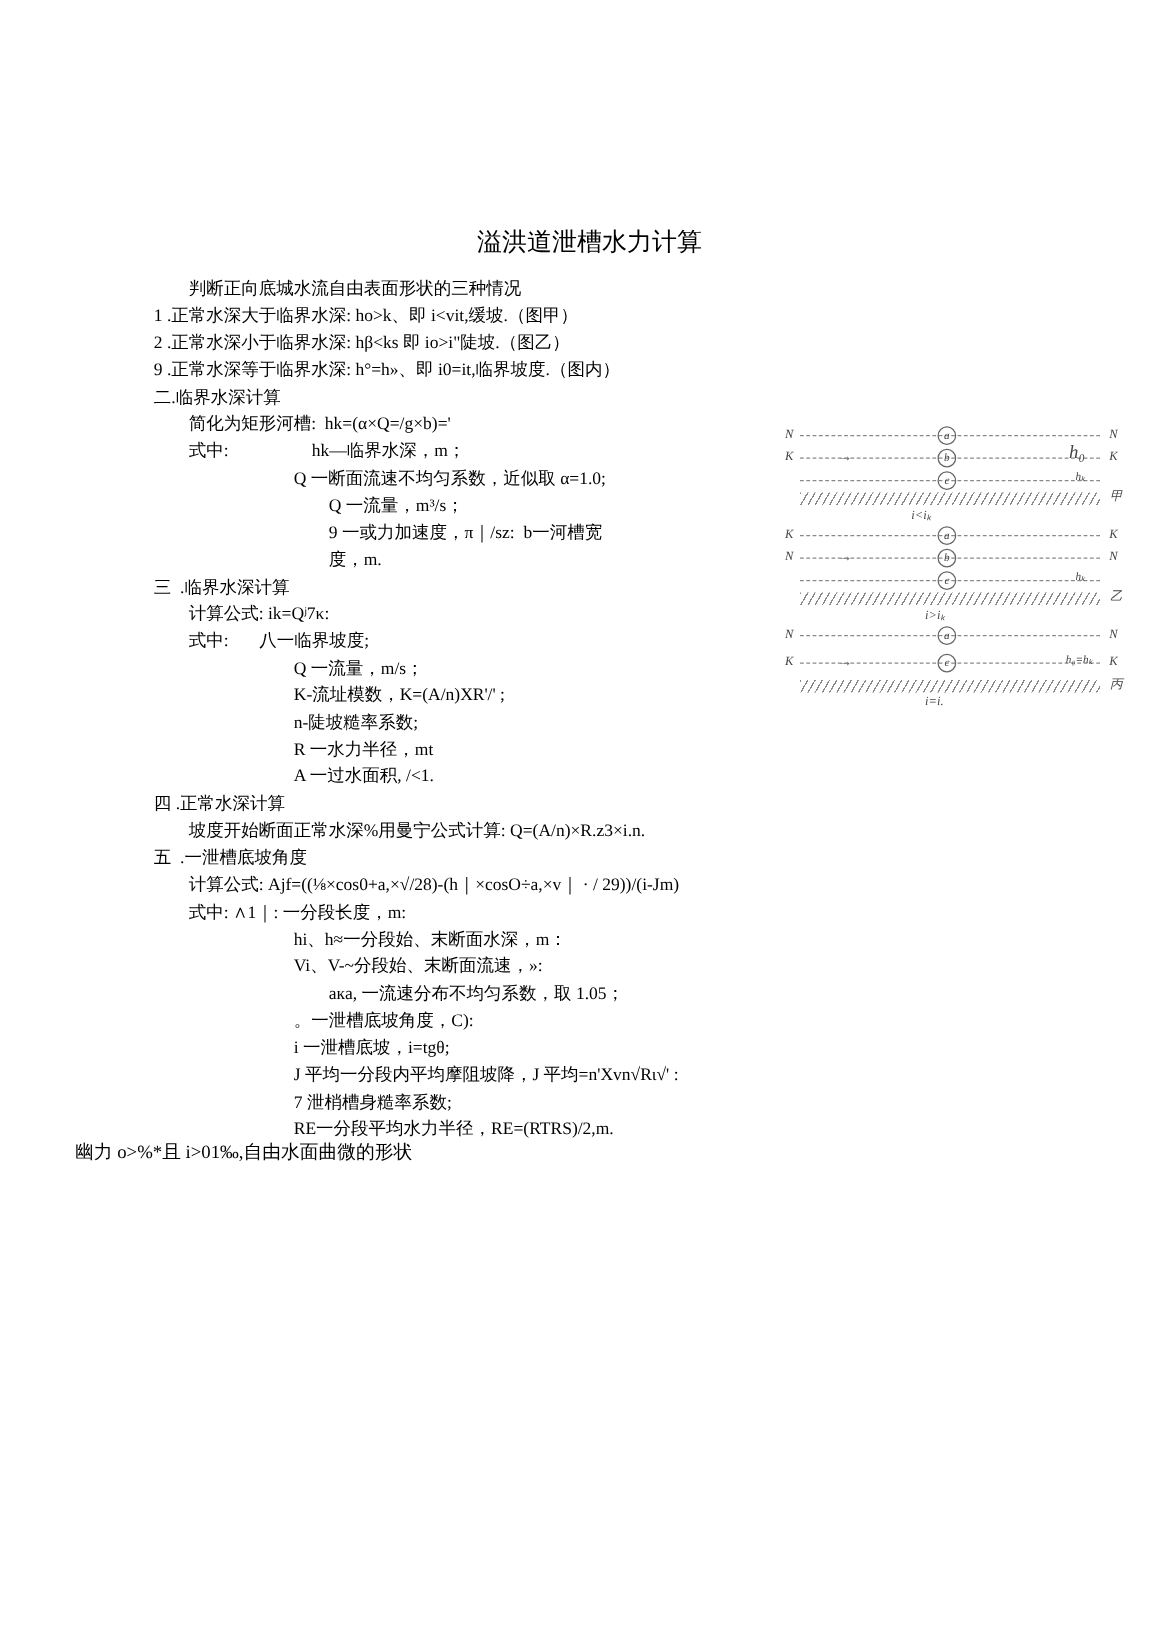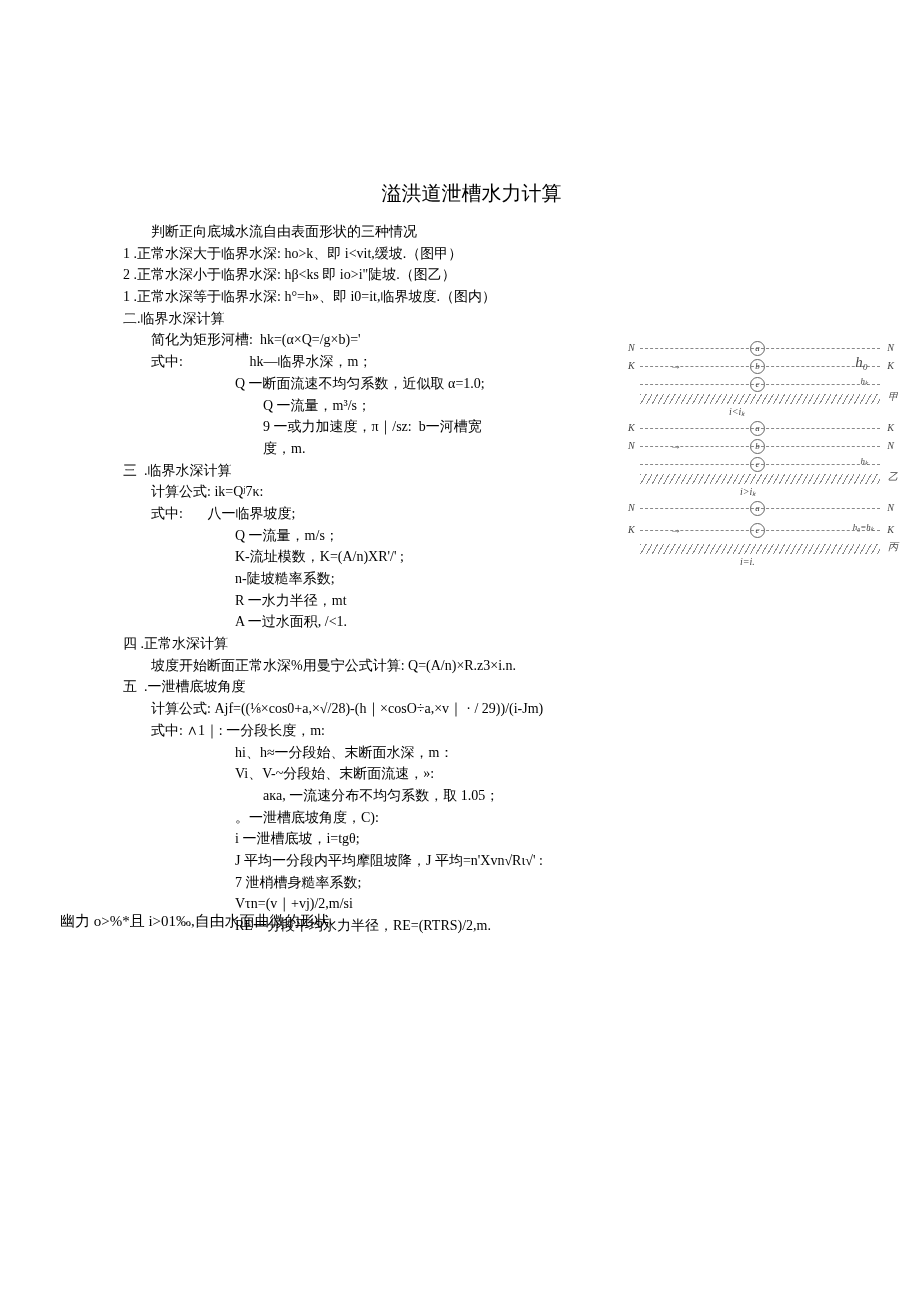--- a/index.html
+++ b/index.html
@@ -83,21 +83,21 @@
 </style>
 </head>
 <body>
 
 <div class="page">
   <div class="title">溢洪道泄槽水力计算</div>
 
   <div class="line indent1">判断正向底城水流自由表面形状的三种情况</div>
   <div class="line">1 .正常水深大于临界水深: ho&gt;k、即 i&lt;vit,缓坡.（图甲）</div>
   <div class="line">2 .正常水深小于临界水深: hβ&lt;ks 即 io&gt;i"陡坡.（图乙）</div>
-  <div class="line">1 .正常水深等于临界水深: h°=h»、即 i0=it,临界坡度.（图内）</div>
+  <div class="line">9 .正常水深等于临界水深: h°=h»、即 i0=it,临界坡度.（图内）</div>
   <div class="line">二.临界水深计算</div>
   <div class="line indent1">简化为矩形河槽:  hk=(α×Q=/g×b)='</div>
   <div class="line indent1">式中:                   hk—临界水深，m；</div>
   <div class="line indent3">Q 一断面流速不均匀系数，近似取 α=1.0;</div>
   <div class="line indent4">Q 一流量，m³/s；</div>
   <div class="line indent4">9 一或力加速度，π｜/sz:  b一河槽宽</div>
   <div class="line indent4">度，m.</div>
   <div class="line">三  .临界水深计算</div>
   <div class="line indent1">计算公式: ik=Qʲ7κ:</div>
   <div class="line indent1">式中:       八一临界坡度;</div>
@@ -111,21 +111,20 @@
   <div class="line">五  .一泄槽底坡角度</div>
   <div class="line indent1">计算公式: Ajf=((⅛×cos0+a,×√/28)-(h｜×cosO÷a,×v｜ · / 29))/(i-Jm)</div>
   <div class="line indent1">式中: ∧1｜: 一分段长度，m:</div>
   <div class="line indent3">hi、h≈一分段始、末断面水深，m：</div>
   <div class="line indent3">Vi、V-~分段始、末断面流速，»:</div>
   <div class="line indent4">aкa, 一流速分布不均匀系数，取 1.05；</div>
   <div class="line indent3">。一泄槽底坡角度，C):</div>
   <div class="line indent3">i 一泄槽底坡，i=tgθ;</div>
   <div class="line indent3">J 平均一分段内平均摩阻坡降，J 平均=n'Xvn√Rι√' :</div>
   <div class="line indent3">7 泄梢槽身糙率系数;</div>
-  <div class="line indent3">Vτn=(v｜+vj)/2,m/si</div>
   <div class="line indent3">RE一分段平均水力半径，RE=(RTRS)/2,m.</div>
 
   <div class="figure">
 
     <div class="fig-row">
       <div class="dashline" style="top:8px;"></div>
       <span class="label-k" style="left:-12px; top:2px;">N</span>
       <span class="circ" style="position:absolute; left:110px; top:1px;">a</span>
       <span class="label-k" style="right:-14px; top:2px;">N</span>
 

